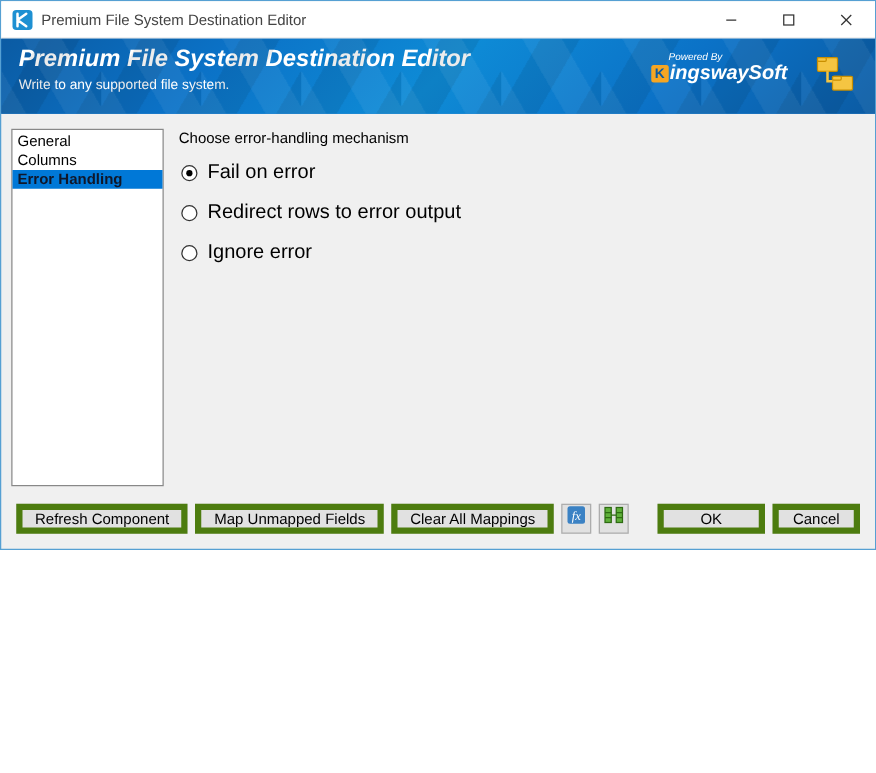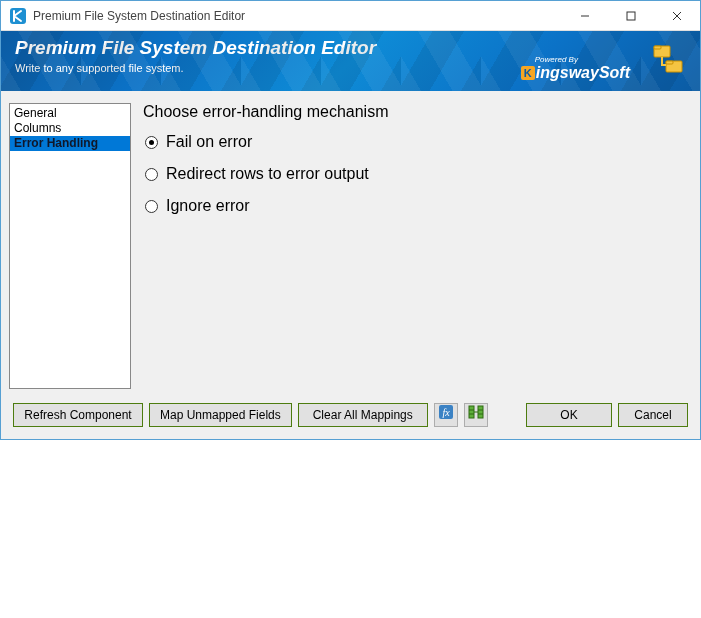--- a/index.html
+++ b/index.html
@@ -42,21 +42,21 @@
     position: absolute; inset: 0;
     background-image:
       linear-gradient(60deg, rgba(255,255,255,0.06) 25%, transparent 25%, transparent 50%, rgba(255,255,255,0.06) 50%, rgba(255,255,255,0.06) 75%, transparent 75%),
       linear-gradient(-60deg, rgba(0,0,0,0.08) 25%, transparent 25%, transparent 50%, rgba(0,0,0,0.08) 50%, rgba(0,0,0,0.08) 75%, transparent 75%);
     background-size: 80px 80px;
     pointer-events: none;
   }
   .banner h1 { margin: 0; font-size: 19px; font-weight: bold; font-style: italic; line-height: 1.2; }
   .banner .subtitle { font-size: 11px; margin-top: 2px; }
   .banner .brand {
-    position: absolute; right: 70px; top: 24px; text-align: left;
+    position: absolute; right: 70px; top: 10px; text-align: left;
   }
   .banner .brand .powered { font-size: 8px; font-style: italic; color: #fff; display:block; margin-left:14px;}
   .banner .brand .ks { font-size: 16px; font-weight: bold; font-style: italic; color: #fff; display:flex; align-items:center; }
   .banner .brand .ks .k-badge {
     display:inline-flex; width:14px; height:14px; background:#f5a623; color:#0b5ba3; font-style:normal; font-weight:bold; font-size:11px; align-items:center; justify-content:center; border-radius:2px; margin-right:1px;
   }
   .banner .folders-icon { position:absolute; right:14px; top:12px; }
   
   .body-area {
     flex: 1; display: flex; padding: 12px 12px 8px 8px; gap: 12px;
@@ -67,36 +67,36 @@
   }
   .sidebar .item {
     padding: 0 4px; line-height: 15px; font-size: 12px;
   }
   .sidebar .item.selected {
     background: #0078d7; color: #0f172a; font-weight: bold;
   }
   .content {
     flex: 1; display: flex; flex-direction: column;
   }
-  .group-label { font-size: 16px; color: #000; margin-bottom: 12px; }
+  .group-label { font-size: 12px; color: #000; margin-bottom: 12px; }
   .radio-row { display: flex; align-items: center; gap: 8px; margin: 0 0 14px 2px; }
   .radio {
     width: 13px; height: 13px; border-radius: 50%; border: 1px solid #333; background: #fff; position: relative; flex-shrink:0;
   }
   .radio.checked::after {
     content: ""; position: absolute; left: 3px; top: 3px; width: 5px; height: 5px; border-radius: 50%; background: #000;
   }
   .radio-label { font-size: 16px; }
   
   .footer {
     padding: 6px 12px 12px 12px;
     display: flex; align-items: center; gap: 6px;
   }
   .btn {
-    height: 24px; border: 1px solid #4d7c0f; background: #e1e1e1;
+    height: 24px; border: 5px solid #4d7c0f; background: #e1e1e1;
     font-size: 12px; padding: 0 10px; display: inline-flex; align-items: center; justify-content: center;
     min-width: 70px;
   }
   .btn.wide { min-width: 130px; }
   .icon-btn {
     width: 24px; height: 24px; border: 1px solid #adadad; background: #e1e1e1;
     display:inline-flex; align-items:flex-start; justify-content:center;
   }
   .footer .spacer { flex: 1; }
 </style>

